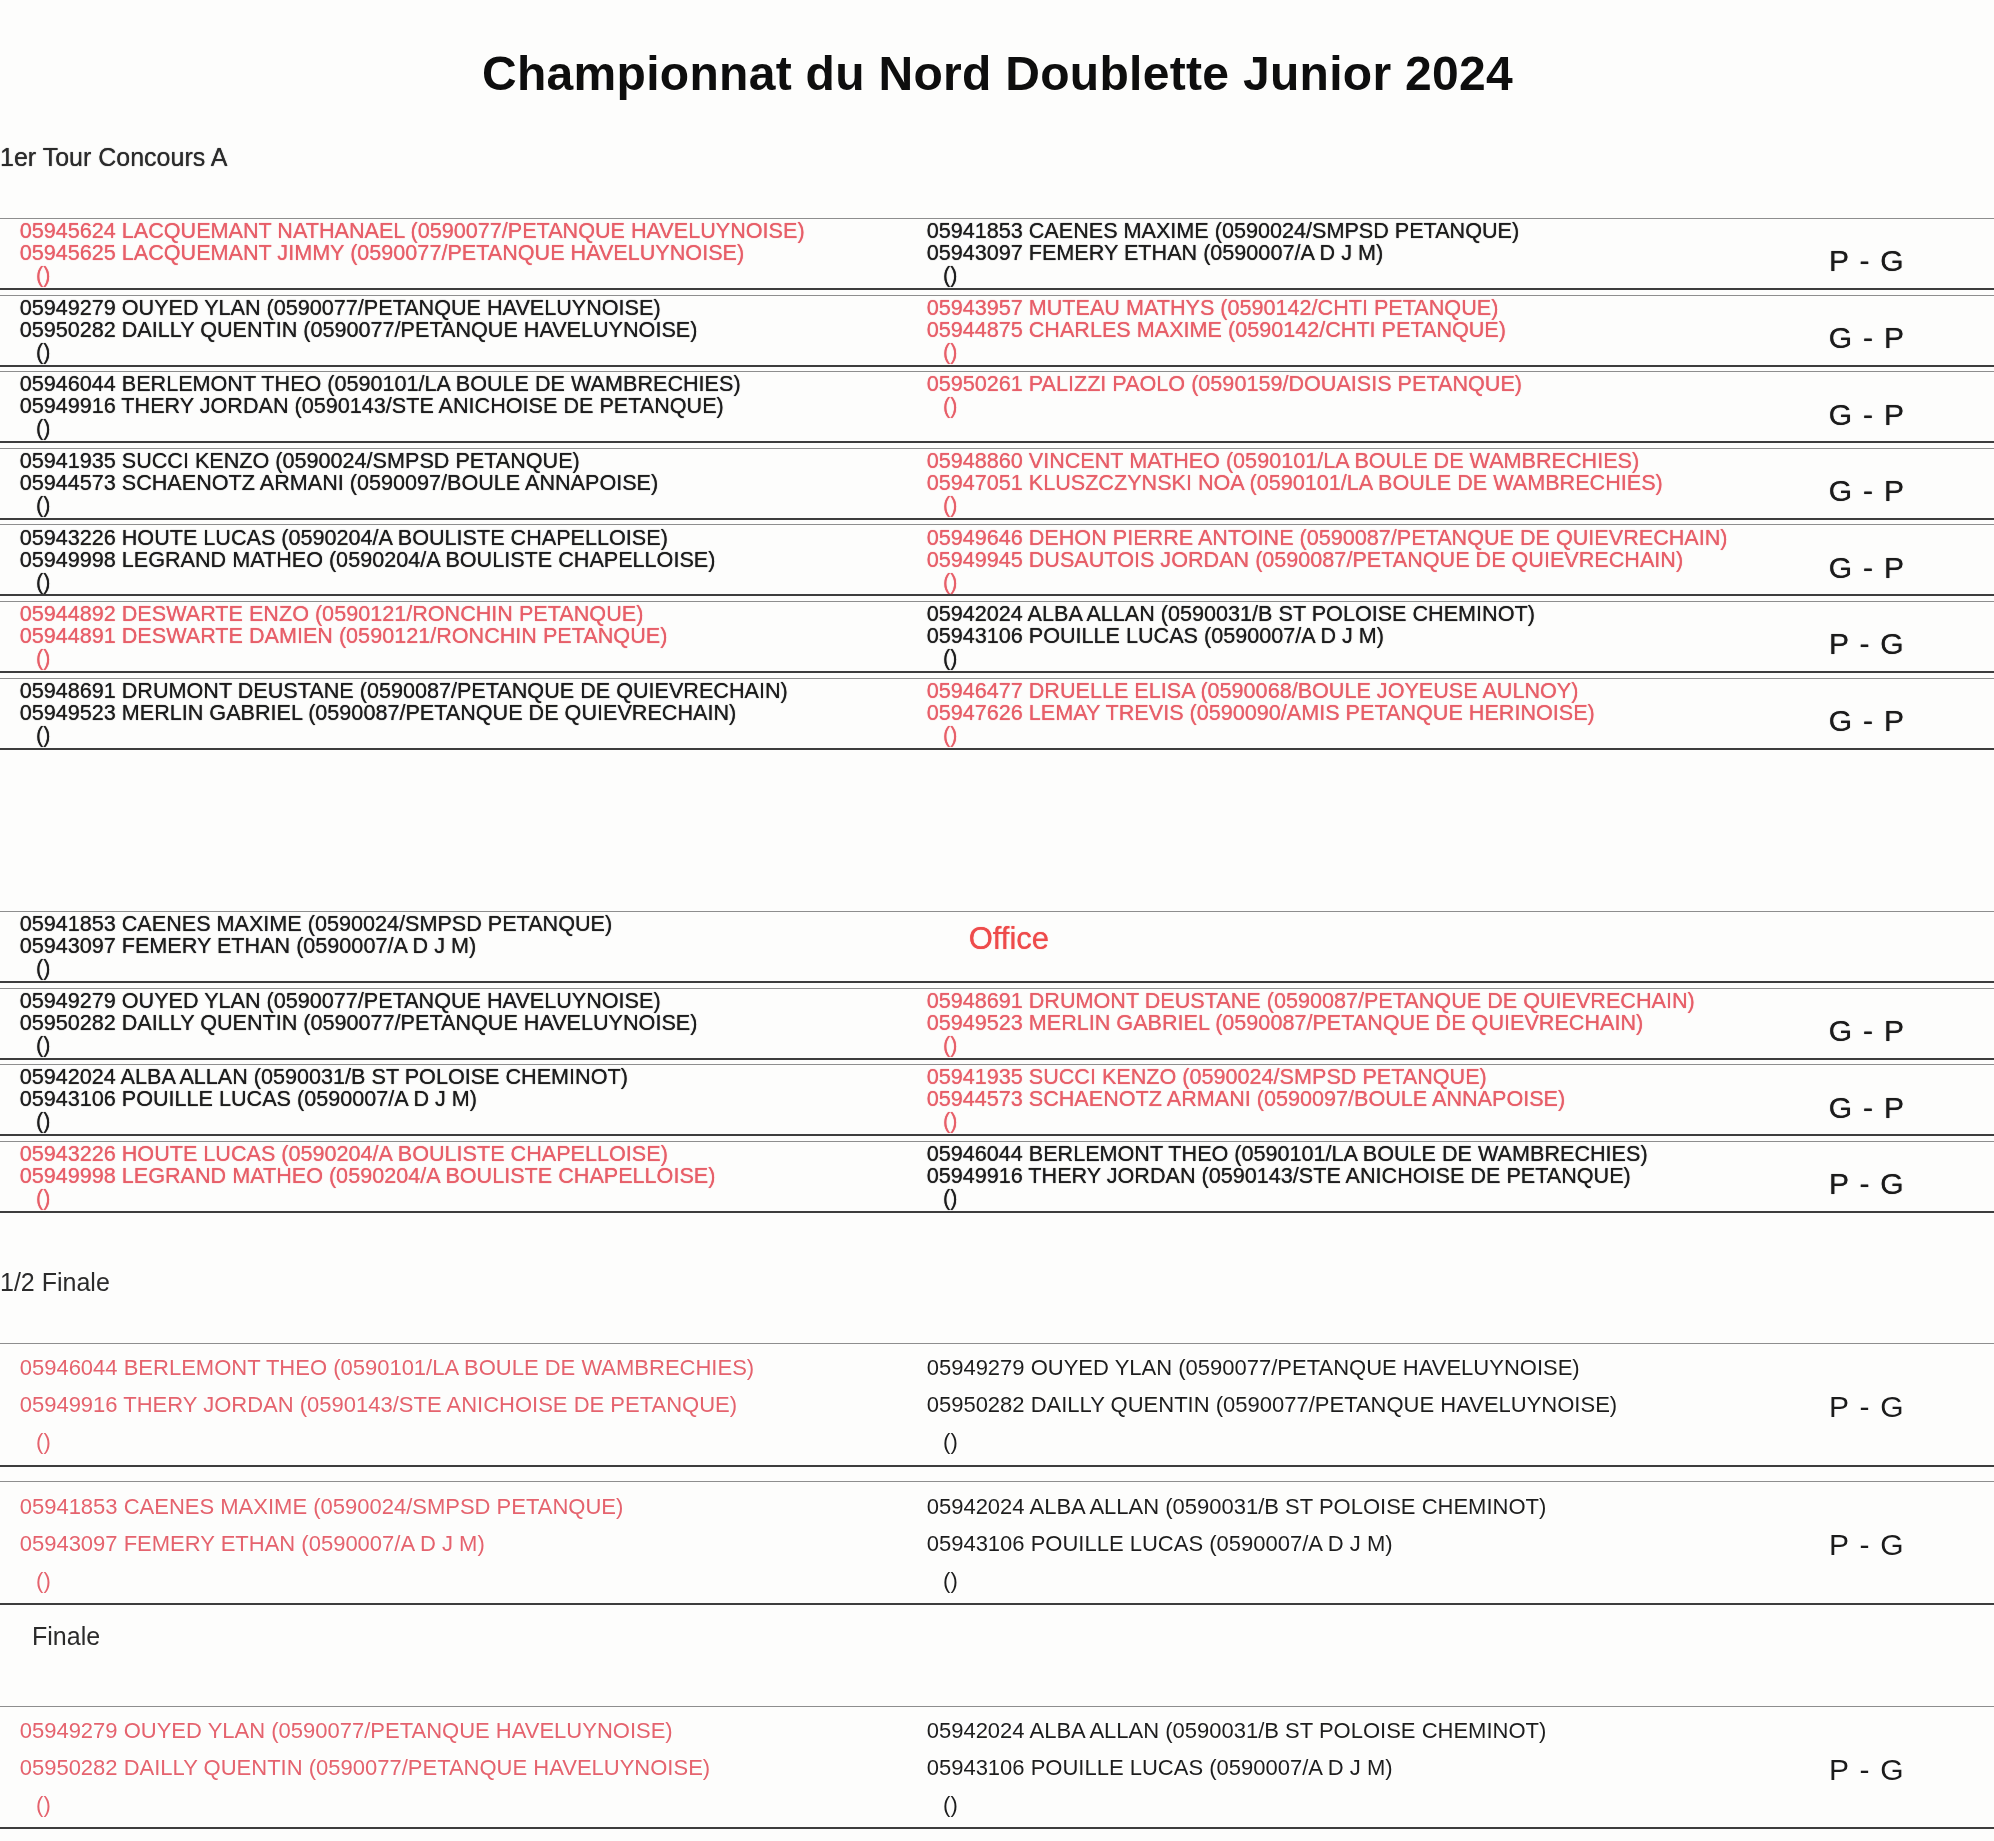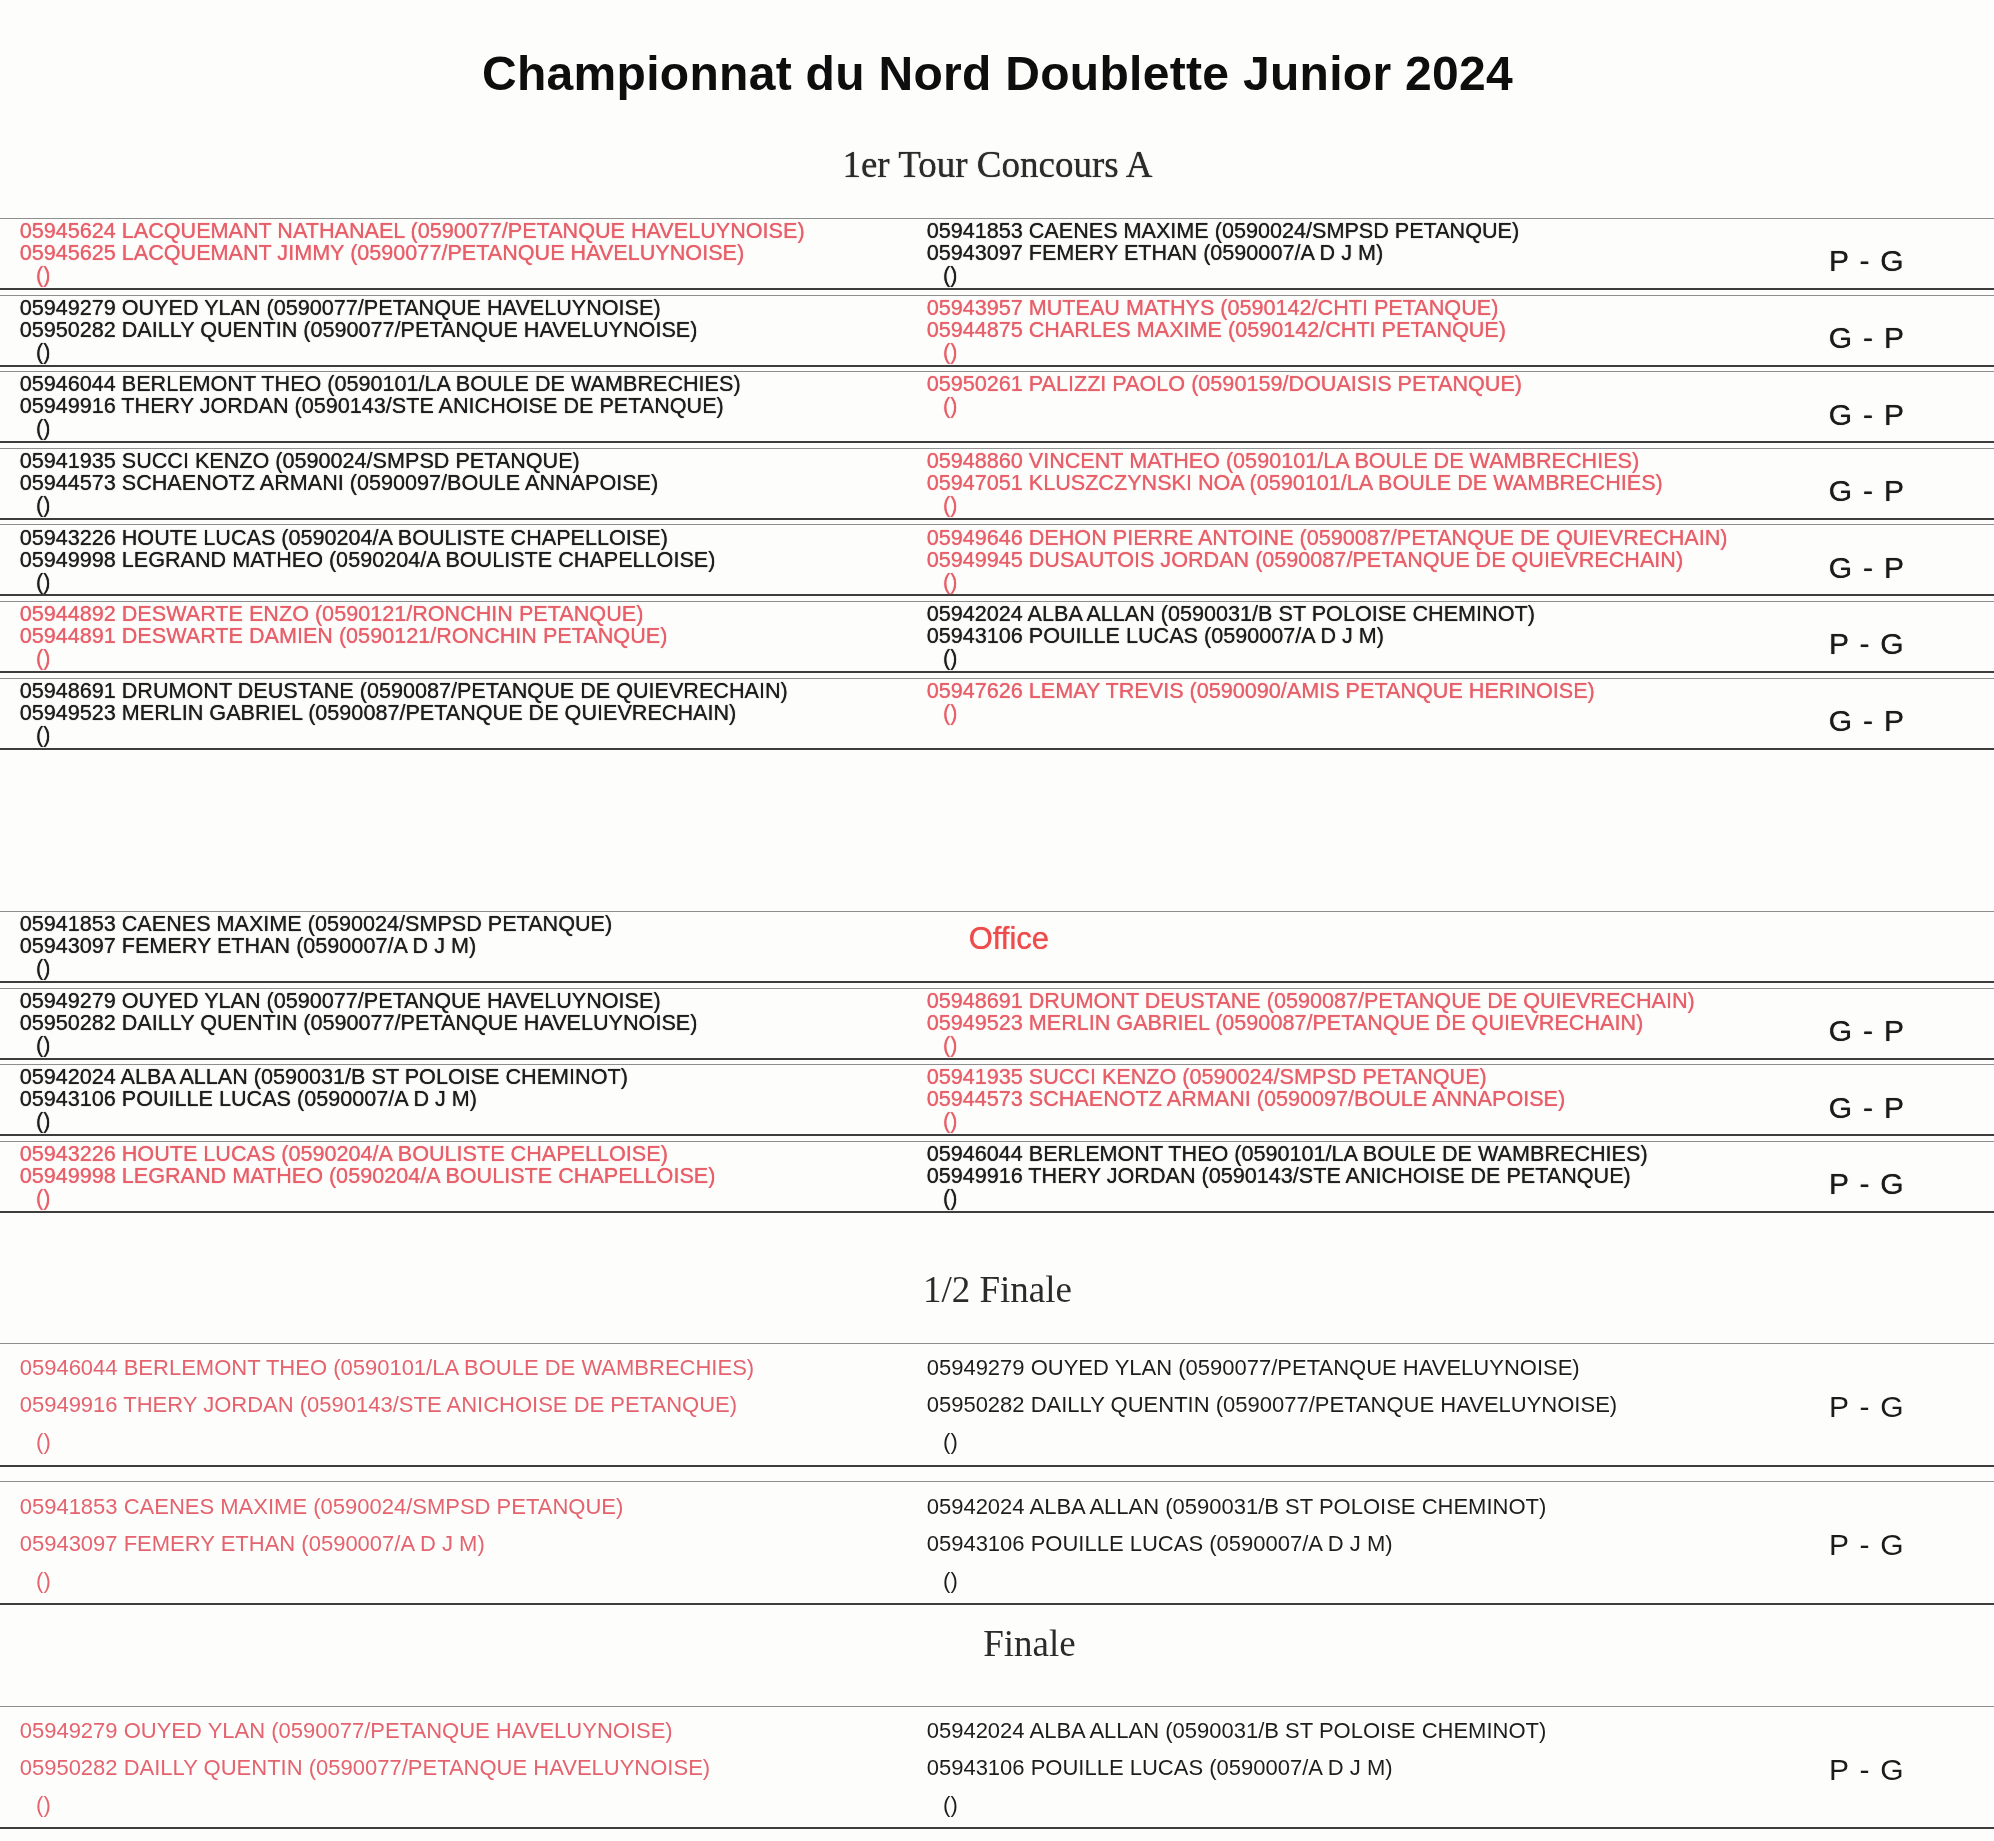--- a/index.html
+++ b/index.html
@@ -6,22 +6,22 @@
   .page{
     position:relative;width:1995px;height:1842px;background:#fdfdfc;
     font-family:"Liberation Sans","DejaVu Sans",sans-serif;color:var(--ink);
     overflow:hidden;
   }
   .doc-title{
     position:absolute;top:46px;left:0;width:100%;text-align:center;
     font-size:48px;font-weight:bold;color:#0e0e0e;letter-spacing:0.3px;
   }
   .section-heading{
-    position:absolute;left:0;width:100%;text-align:center;
-    font-size:37px;color:#2b2b2b;font-family:Liberation Serif, serif;
+    position:absolute;left:0;width:100%;
+    font-size:25px;color:#2b2b2b;
   }
   .scan-text{text-shadow:0 0 0.9px currentColor;}
   #h1{top:143px;}
   #h2{top:827px;}
   #h3{top:1268px;}
   #h4{top:1622px;padding-left:32px;}
   .rows{position:absolute;left:0;width:1995px;}
   #sec1{top:218px;}
   #sec2{top:911px;}
   #sec3{top:1343px;}
@@ -140,20 +140,21 @@
         </div>
         <div class="result">P - G</div>
       </div>
       <div class="match-row">
         <div class="team team-left black">
           <div class="player-line">05948691 DRUMONT DEUSTANE (0590087/PETANQUE DE QUIEVRECHAIN)</div>
           <div class="player-line">05949523 MERLIN GABRIEL (0590087/PETANQUE DE QUIEVRECHAIN)</div>
           <div class="player-line paren">()</div>
         </div>
         <div class="team team-right red">
+          <div class="player-line">05946477 DRUELLE ELISA (0590068/BOULE JOYEUSE AULNOY)</div>
           <div class="player-line">05947626 LEMAY TREVIS (0590090/AMIS PETANQUE HERINOISE)</div>
           <div class="player-line paren">()</div>
         </div>
         <div class="result">G - P</div>
       </div>
     </div>
 
   <div class="rows scan" id="sec2">
       <div class="match-row">
         <div class="team team-left black">

